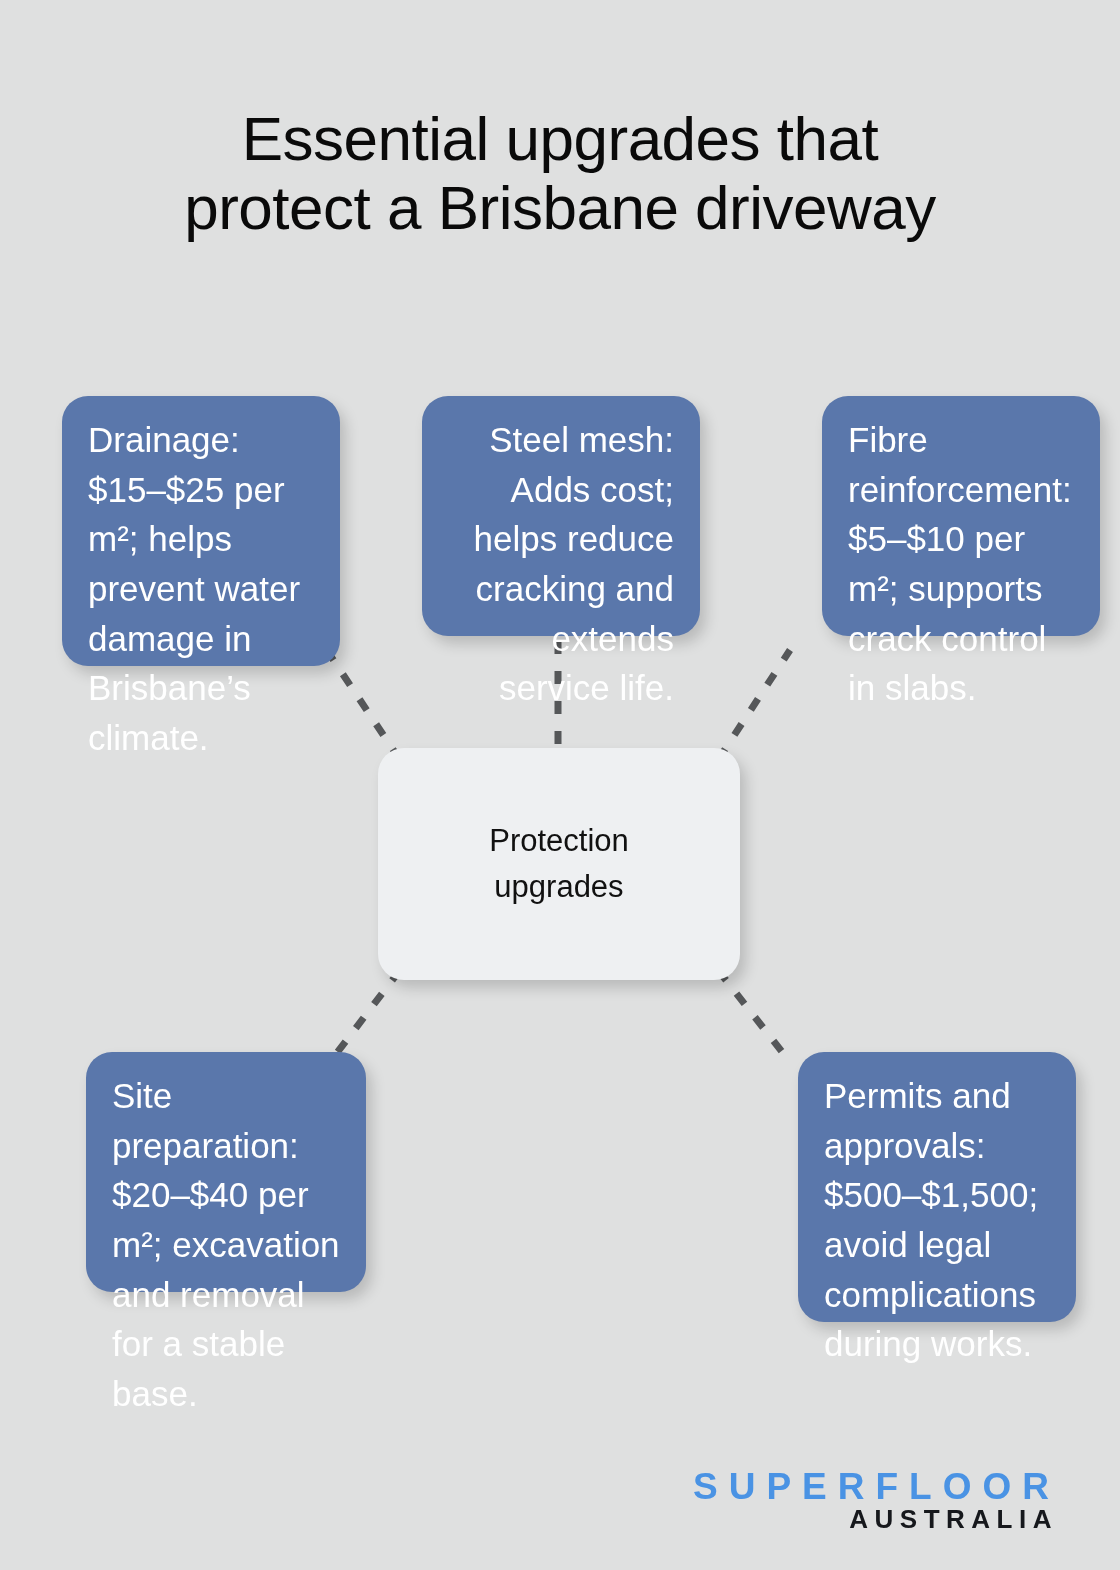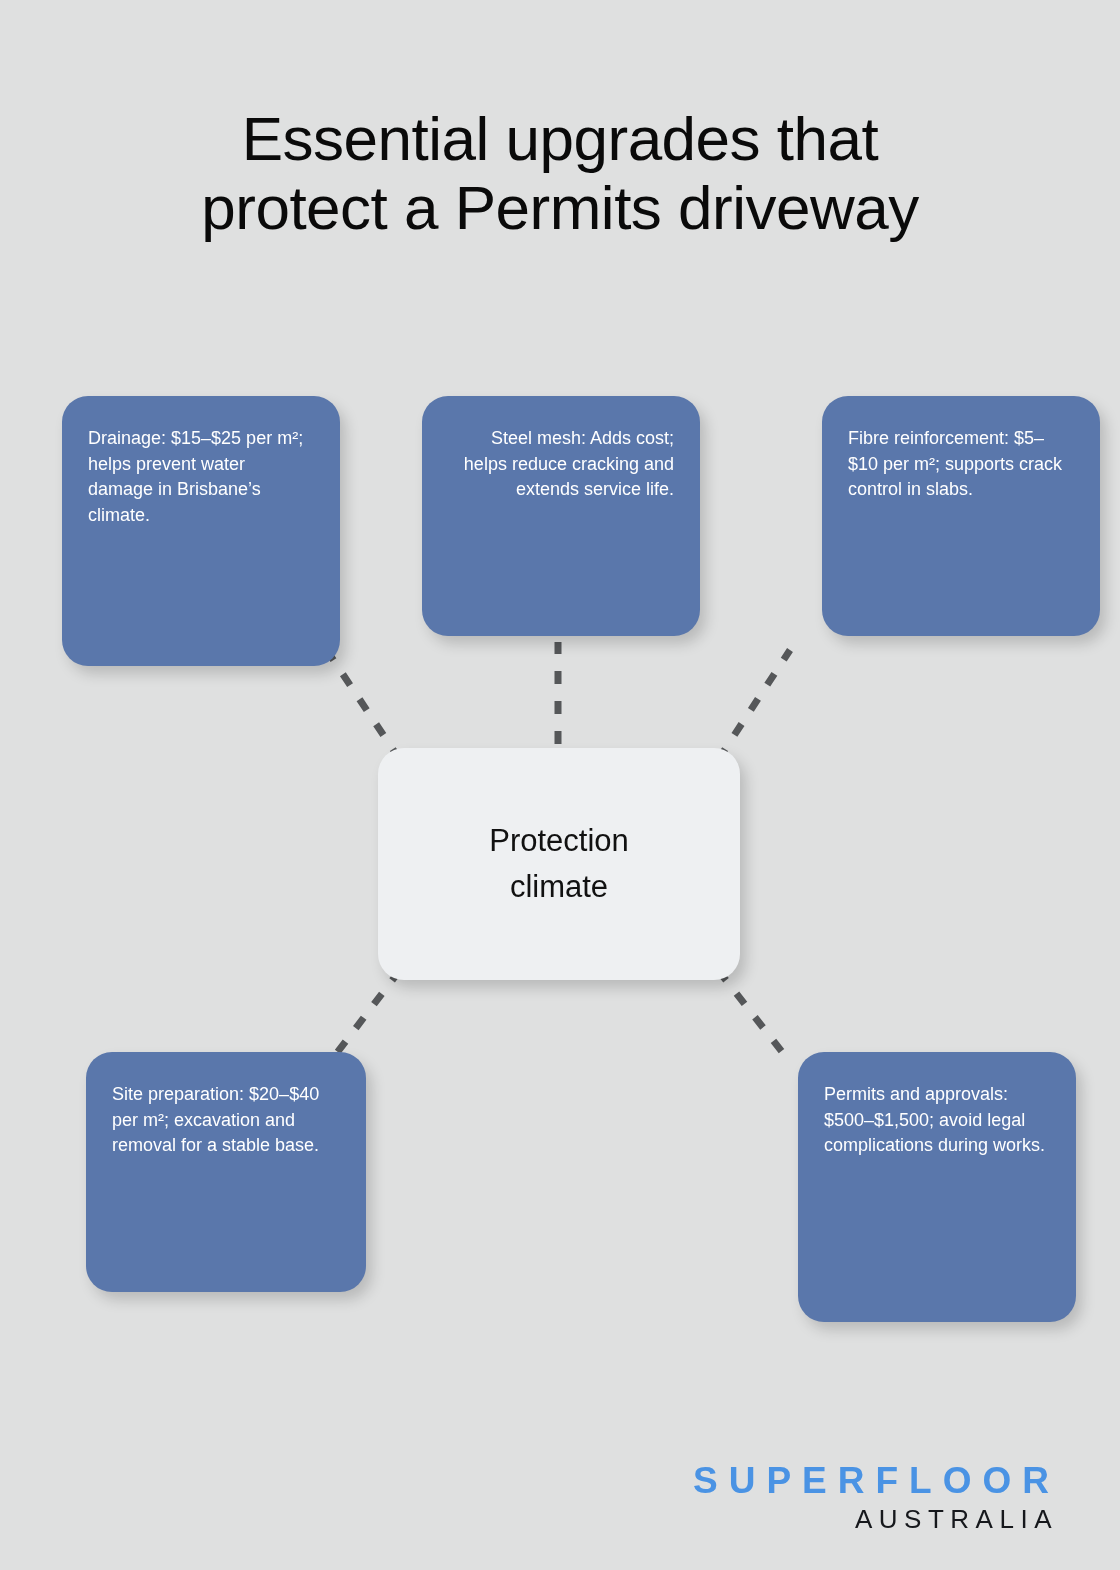--- a/index.html
+++ b/index.html
@@ -50,22 +50,22 @@
   
   .node {
     position: absolute;
     border-radius: 26px;
     box-shadow: 6px 8px 14px rgba(0,0,0,0.17);
   }
 
   .node.leaf {
     background: #5a77ab;
     color: #ffffff;
-    padding: 30px 26px 26px 26px;
-    font-size: 18px;
+    padding: 19px 26px 26px 26px;
+    font-size: 35px;
     line-height: 1.42;
   }
 
   .node.center {
     background: #eef0f2;
     color: #111111;
     display: flex;
     align-items: center;
     justify-content: center;
     text-align: center;
@@ -97,35 +97,35 @@
     display: block;
     font-size: 37px;
     font-weight: 700;
     letter-spacing: 11px;
     color: #4a93e4;
     padding-right: 0;
   }
   .logo-sub {
     display: block;
     font-size: 26px;
-    font-weight: 400;
+    font-weight: 700;
     letter-spacing: 6.5px;
     color: #16181c;
-    margin-top: 7px;
+    margin-top: 1px;
     padding-right: 2px;
   }
 </style>
 </head>
 <body>
 
 <div id="infographic">
 
   <h1 class="title">
     <span class="line">Essential upgrades that</span>
-    <span class="line">protect a Permits driveway</span>
+    <span class="line">protect a Brisbane driveway</span>
   </h1>
 
   <svg id="connectors" viewBox="0 0 1120 1570" xmlns="http://www.w3.org/2000/svg">
     <g stroke="#555759" stroke-width="7" stroke-dasharray="13 17" stroke-linecap="butt" fill="none">
       <line x1="400" y1="760" x2="330" y2="655"></line>
       <line x1="558" y1="744" x2="558" y2="642"></line>
       <line x1="718" y1="760" x2="790" y2="650"></line>
       <line x1="400" y1="970" x2="330" y2="1062"></line>
       <line x1="718" y1="970" x2="790" y2="1062"></line>
     </g>
@@ -139,21 +139,21 @@
     <span class="node-text">Steel mesh: Adds cost; helps reduce cracking and extends service life.</span>
   </div>
 
   <div class="node leaf" id="card-fibre">
     <span class="node-text">Fibre reinforcement: $5–$10 per m²; supports crack control in slabs.</span>
   </div>
 
   <div class="node center" id="card-center">
     <div>
       <span class="node-text">Protection</span>
-      <span class="node-text">climate</span>
+      <span class="node-text">upgrades</span>
     </div>
   </div>
 
   <div class="node leaf" id="card-site">
     <span class="node-text">Site preparation: $20–$40 per m²; excavation and removal for a stable base.</span>
   </div>
 
   <div class="node leaf" id="card-permits">
     <span class="node-text">Permits and approvals: $500–$1,500; avoid legal complications during works.</span>
   </div>

